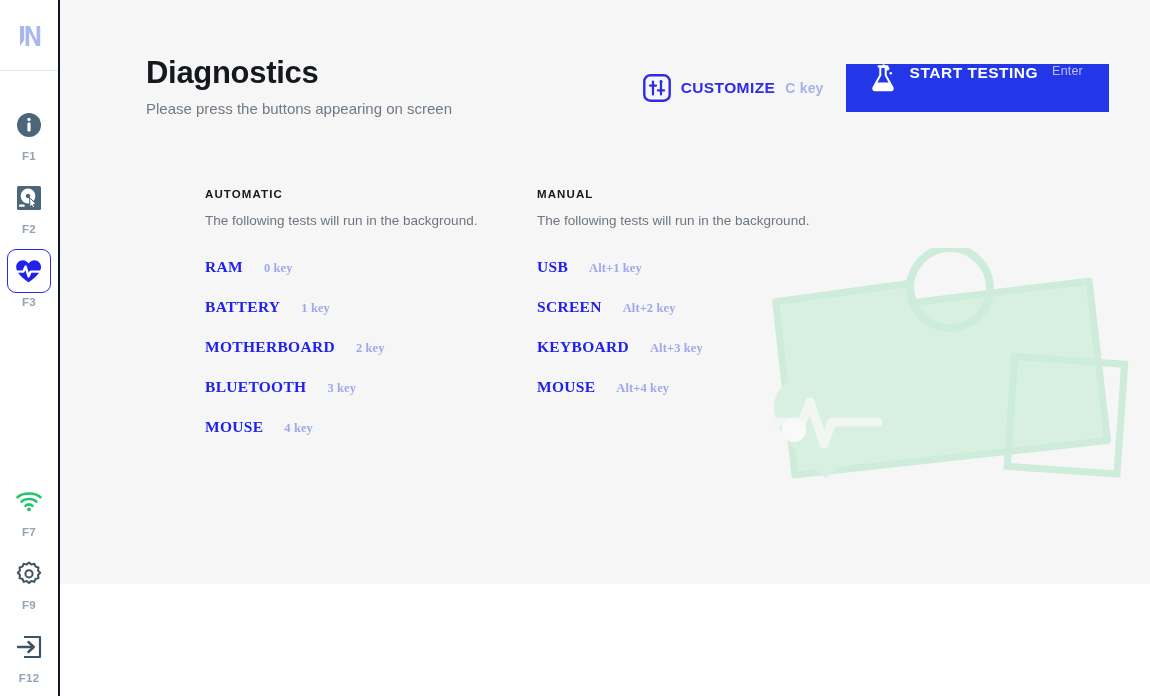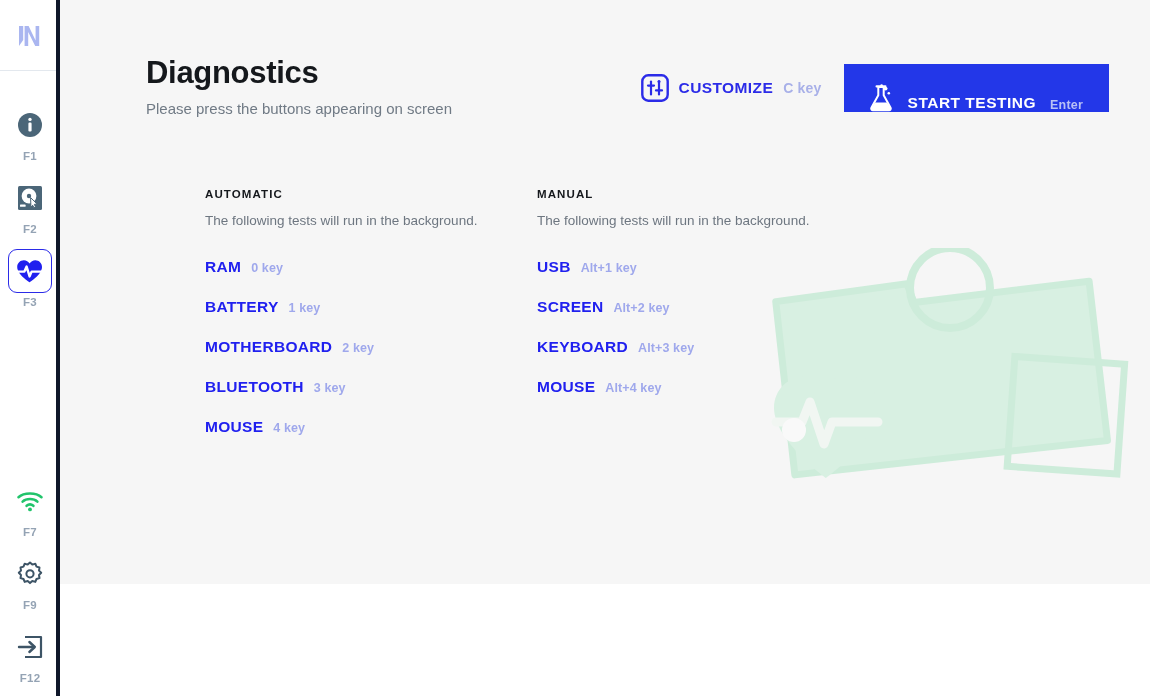--- a/index.html
+++ b/index.html
@@ -6,22 +6,22 @@
   html,body{
     width:1150px; height:696px;
     font-family:"Liberation Sans", sans-serif;
     background:#ffffff; overflow:hidden;
   }
   #app{ position:relative; width:1150px; height:696px; display:flex; }
 
   
   .sidebar{
     width:60px; height:696px; background:#ffffff;
-    border-right:4px solid #0f172a;
-    display:flex; flex-direction:column; align-items:flex-start;
+    border-right:2px solid #0f172a;
+    display:flex; flex-direction:column; align-items:center;
     position:relative; flex:0 0 60px;
   }
   .logo-wrap{
     height:71px; width:100%;
     display:flex; align-items:center; justify-content:center;
     border-bottom:1px solid #e3e8ee;
   }
   .logo{ width:30px; height:30px; display:block; }
 
   .nav-item{
@@ -75,49 +75,49 @@
   }
   .cust-icon{ width:28px; height:28px; display:block; }
   .btn-customize .lbl{
     font-size:15.5px; font-weight:700; color:#2b2be8; letter-spacing:.4px;
   }
   .btn-customize .hint{
     font-size:14px; font-weight:700; color:#a8b0e8; letter-spacing:.2px;
   }
 
   .btn-start{
-    display:flex; align-items:flex-end; gap:14px;
+    display:flex; align-items:flex-start; gap:14px;
     background:#2337e8; border:none; cursor:pointer;
     height:48px; padding:0 26px 0 24px;
   }
   .flask-icon{ width:26px; height:28px; display:block; }
   .btn-start .lbl{
     font-size:15.5px; font-weight:700; color:#ffffff; letter-spacing:.5px;
   }
   .btn-start .hint{
-    font-size:12.5px; font-weight:700; color:#b9c1f5; letter-spacing:.2px;
+    font-size:12.5px; font-weight:400; color:#b9c1f5; letter-spacing:.2px;
   }
 
   
   .columns{
     position:absolute; left:145px; top:188px;
     display:flex; gap:0;
   }
   .col{ width:332px; }
   .col-title{
     font-size:11.5px; font-weight:700; color:#15181c;
     letter-spacing:1.1px;
   }
   .col-desc{
     margin-top:13px; font-size:13.5px; color:#6d7680; font-weight:400;
   }
   .test-list{ margin-top:30px; }
   .test-row{
-    display:flex; align-items:baseline; gap:10px;
-    height:40px; cursor:pointer; width:max-content;
+    display:flex; align-items:baseline; gap:21px;
+    height:40px; cursor:pointer; width:max-content;font-family:Liberation Serif, serif;
   }
   .test-name{
     font-size:15.5px; font-weight:700; color:#2020ef; letter-spacing:.3px;
   }
   .test-key{
     font-size:12.5px; font-weight:700; color:#9fa8ec; letter-spacing:.1px;
   }
 </style>
 </head>
 <body>

